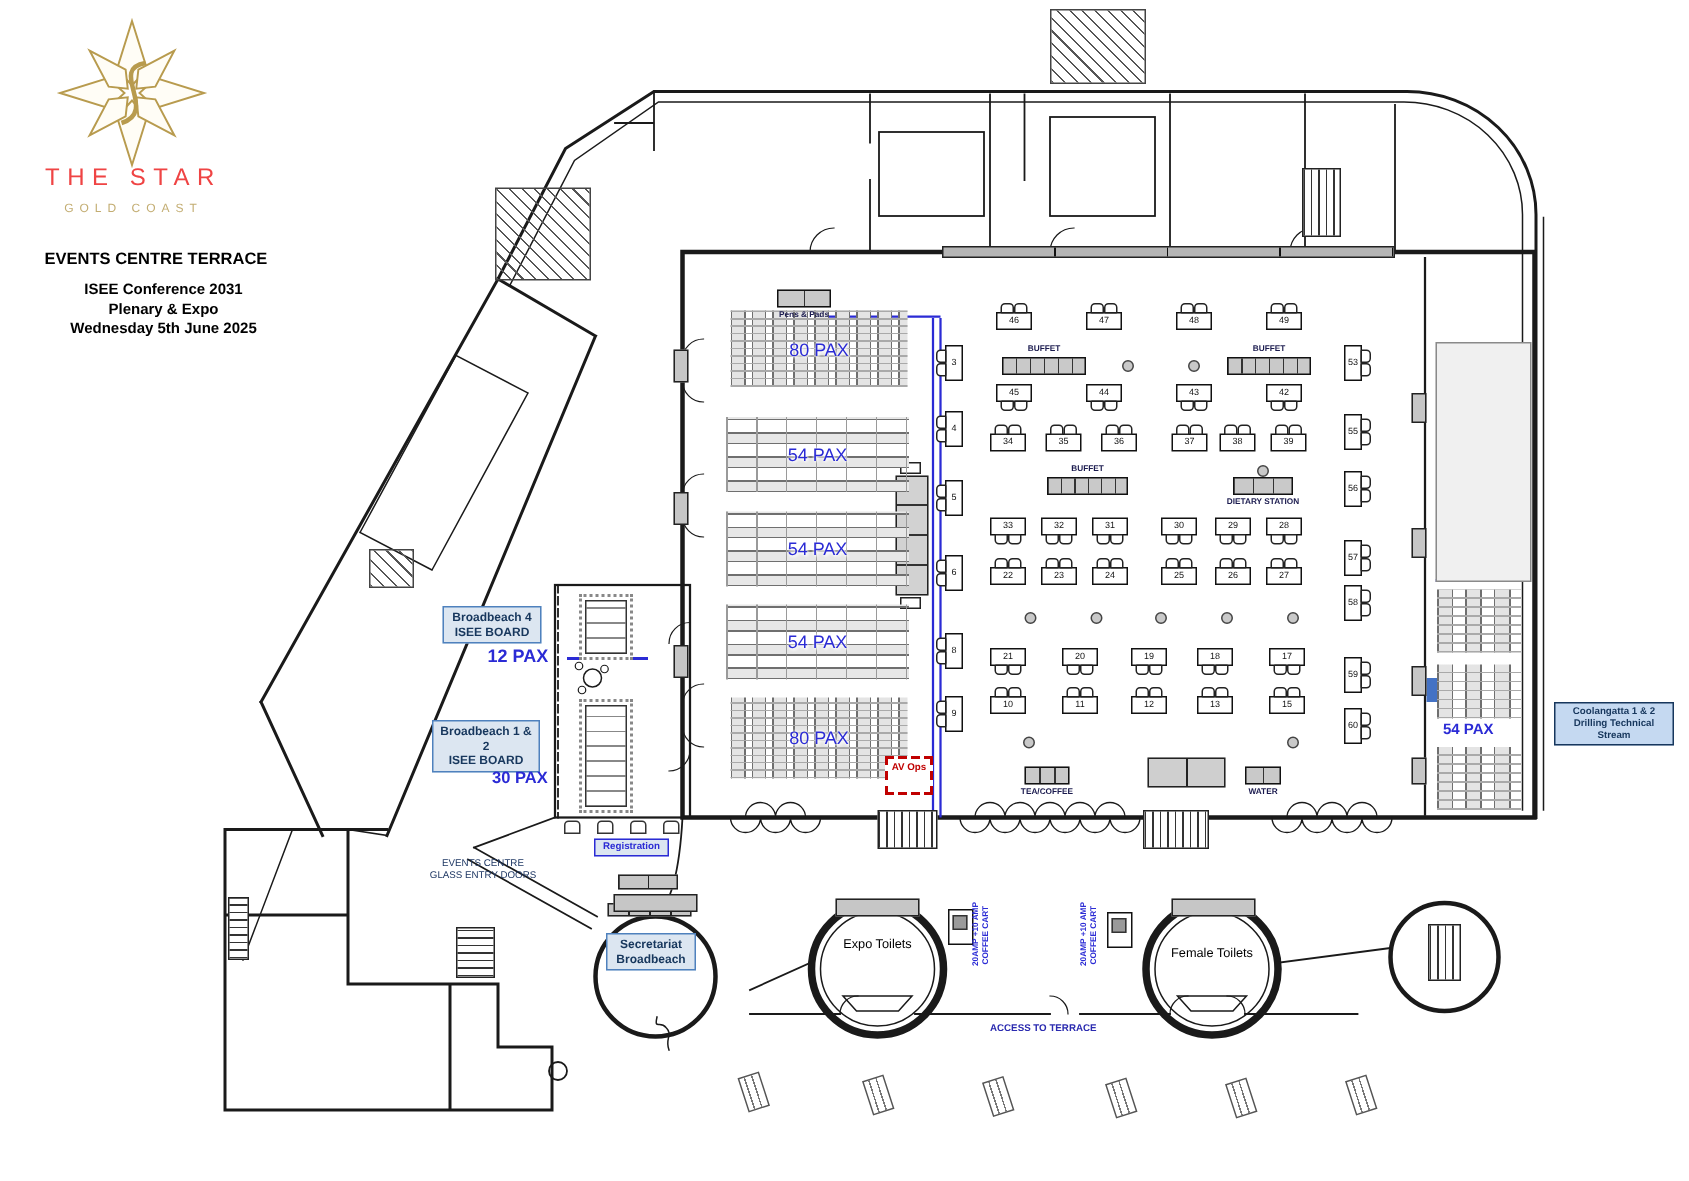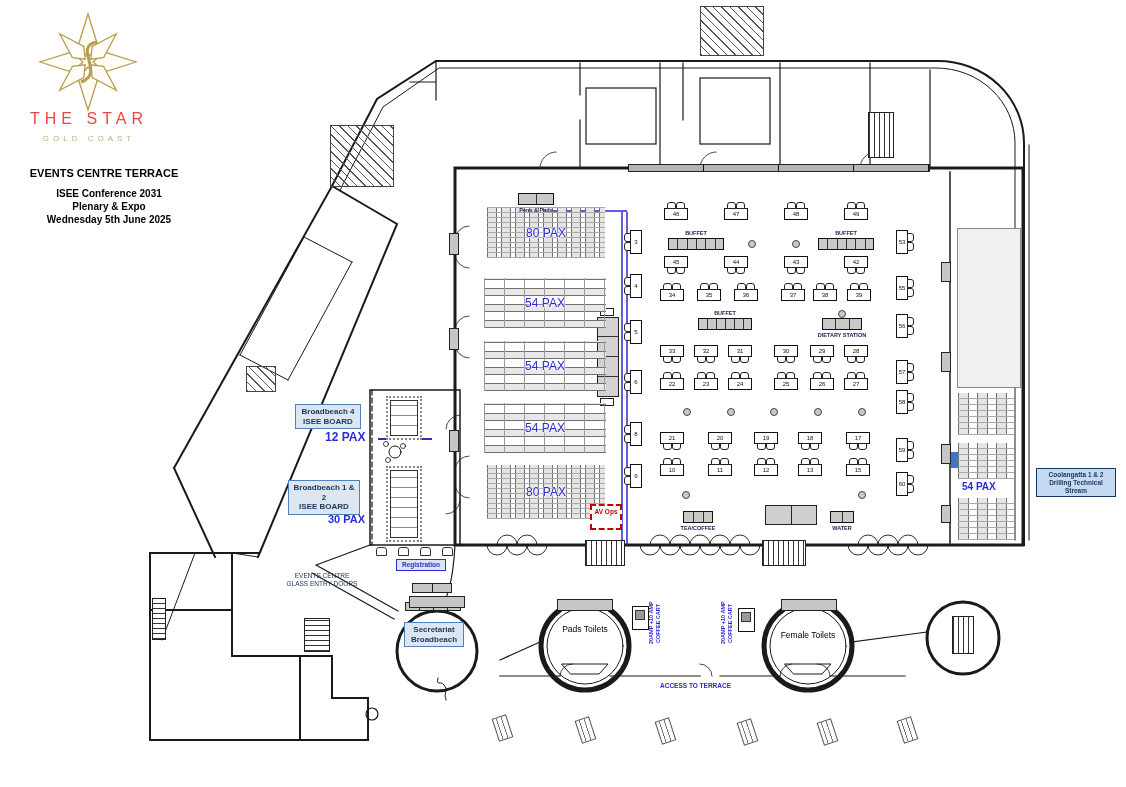--- a/index.html
+++ b/index.html
@@ -224,21 +224,21 @@
   <div class="navysmall" style="left:272px;top:572px;width:100px">
     <span>EVENTS CENTRE</span><br>
     <span>GLASS ENTRY DOORS</span>
   </div>
 
   <div class="lblbox" style="left:404px;top:622px;width:60px">
     <span>Secretariat</span><br>
     <span>Broadbeach</span>
   </div>
 
-  <div class="podlbl" style="left:556px;top:624px;width:58px">Pads Toilets</div>
+  <div class="podlbl" style="left:556px;top:624px;width:58px">Expo Toilets</div>
   <div class="podlbl" style="left:777px;top:630px;width:62px">Female Toilets</div>
 
   <div class="bluepax" style="left:660px;top:682px;font-size:6.5px;color:#2b2bb0">ACCESS TO TERRACE</div>
 
   <div class="vtext" style="left:648px;top:592px;height:62px">
     <span>20AMP +10 AMP</span>
     <span>COFFEE CART</span>
   </div>
   <div class="vtext" style="left:720px;top:592px;height:62px">
     <span>20AMP +10 AMP</span>

